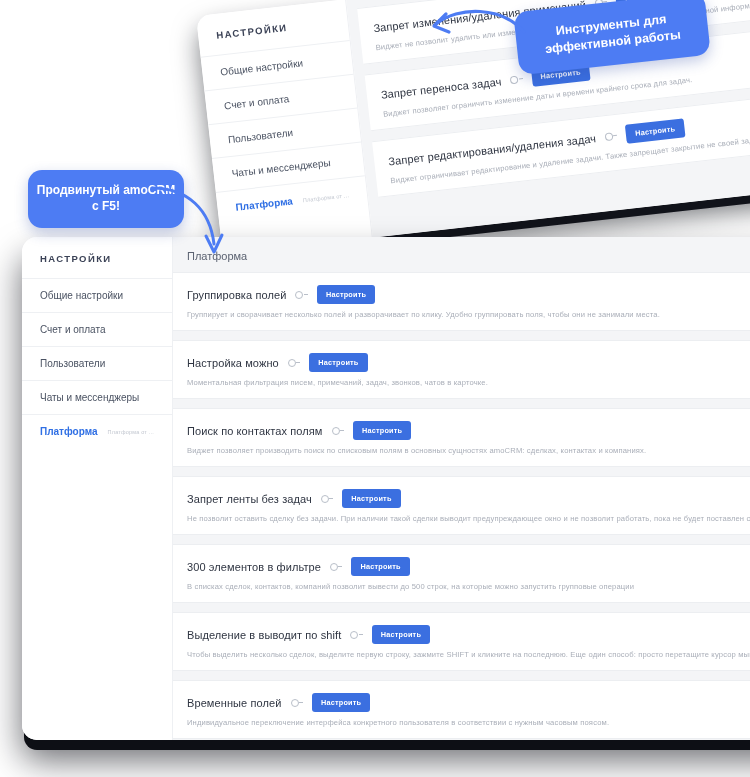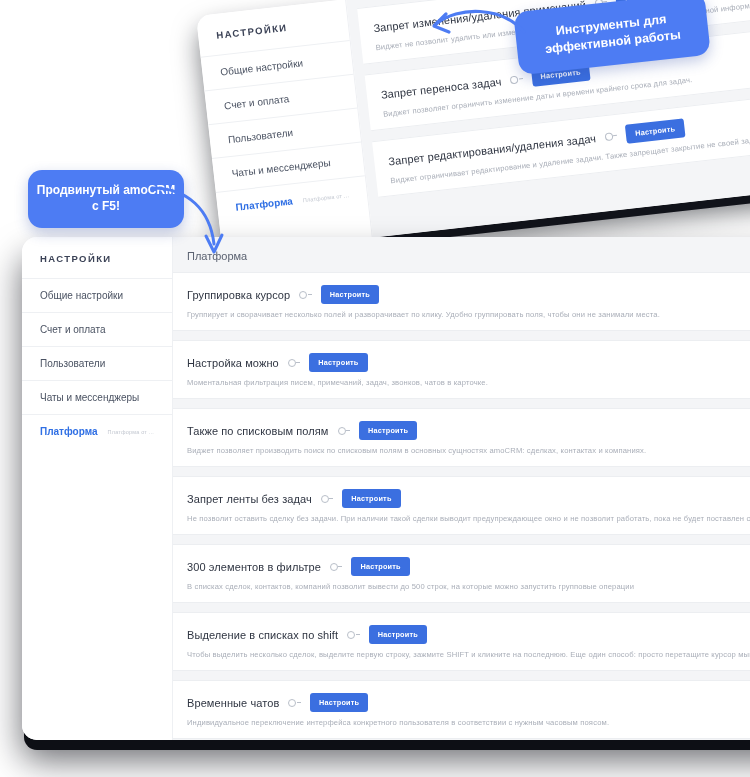--- a/index.html
+++ b/index.html
@@ -209,21 +209,21 @@
             <span>Платформа</span>
             <span class="side-hint">Платформа от ...</span>
           </div>
         </div>
     </div>
     <div class="content">
       <div class="content-head">Платформа</div>
       <div id="front-rows">
           <div class="wrow">
             <div class="wrow-top">
-              <div class="wname">Группировка курсор</div>
+              <div class="wname">Группировка полей</div>
               <div class="toggle">
                 <span class="knob"></span>
                 <span class="bar"></span>
               </div>
               <button class="btn">Настроить</button>
             </div>
             <div class="wdesc">Группирует и сворачивает несколько полей и разворачивает по клику. Удобно группировать поля, чтобы они не занимали места.</div>
           </div>
           <div class="wrow">
             <div class="wrow-top">
@@ -231,21 +231,21 @@
               <div class="toggle">
                 <span class="knob"></span>
                 <span class="bar"></span>
               </div>
               <button class="btn">Настроить</button>
             </div>
             <div class="wdesc">Моментальная фильтрация писем, примечаний, задач, звонков, чатов в карточке.</div>
           </div>
           <div class="wrow">
             <div class="wrow-top">
-              <div class="wname">Также по списковым полям</div>
+              <div class="wname">Поиск по контактах полям</div>
               <div class="toggle">
                 <span class="knob"></span>
                 <span class="bar"></span>
               </div>
               <button class="btn">Настроить</button>
             </div>
             <div class="wdesc">Виджет позволяет производить поиск по списковым полям в основных сущностях amoCRM: сделках, контактах и компаниях.</div>
           </div>
           <div class="wrow">
             <div class="wrow-top">
@@ -264,32 +264,32 @@
               <div class="toggle">
                 <span class="knob"></span>
                 <span class="bar"></span>
               </div>
               <button class="btn">Настроить</button>
             </div>
             <div class="wdesc">В списках сделок, контактов, компаний позволит вывести до 500 строк, на которые можно запустить групповые операции</div>
           </div>
           <div class="wrow">
             <div class="wrow-top">
-              <div class="wname">Выделение в списках по shift</div>
+              <div class="wname">Выделение в выводит по shift</div>
               <div class="toggle">
                 <span class="knob"></span>
                 <span class="bar"></span>
               </div>
               <button class="btn">Настроить</button>
             </div>
             <div class="wdesc">Чтобы выделить несколько сделок, выделите первую строку, зажмите SHIFT и кликните на последнюю. Еще один способ: просто перетащите курсор мыши с зажатой клавишей.</div>
           </div>
           <div class="wrow">
             <div class="wrow-top">
-              <div class="wname">Временные чатов</div>
+              <div class="wname">Временные полей</div>
               <div class="toggle">
                 <span class="knob"></span>
                 <span class="bar"></span>
               </div>
               <button class="btn">Настроить</button>
             </div>
             <div class="wdesc">Индивидуальное переключение интерфейса конкретного пользователя в соответствии с нужным часовым поясом.</div>
           </div>
         </div>
     </div>

